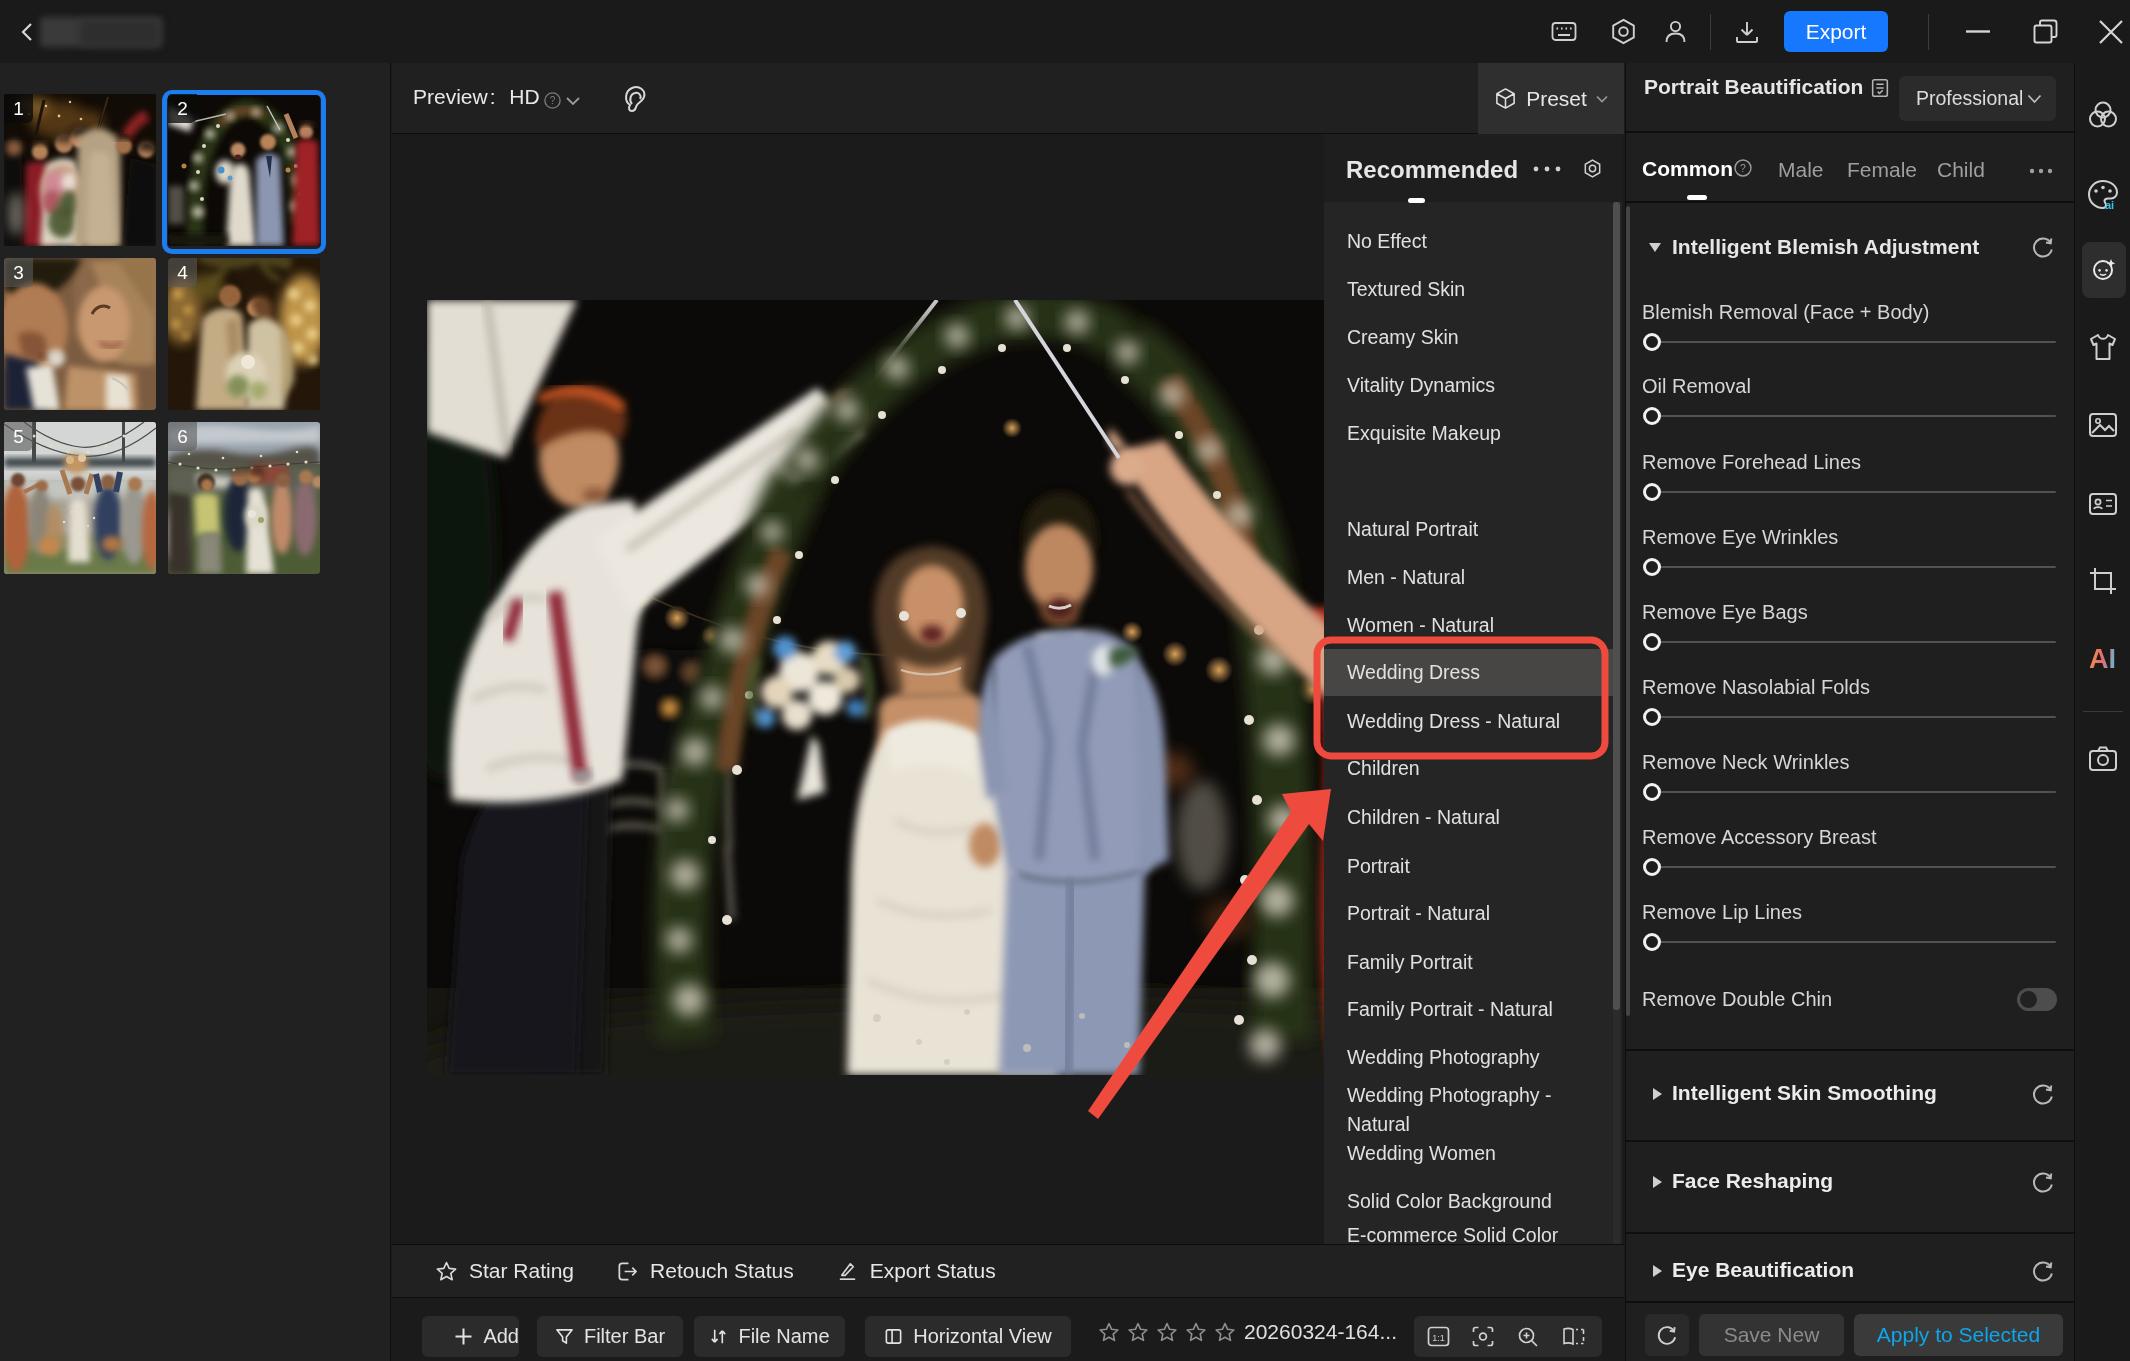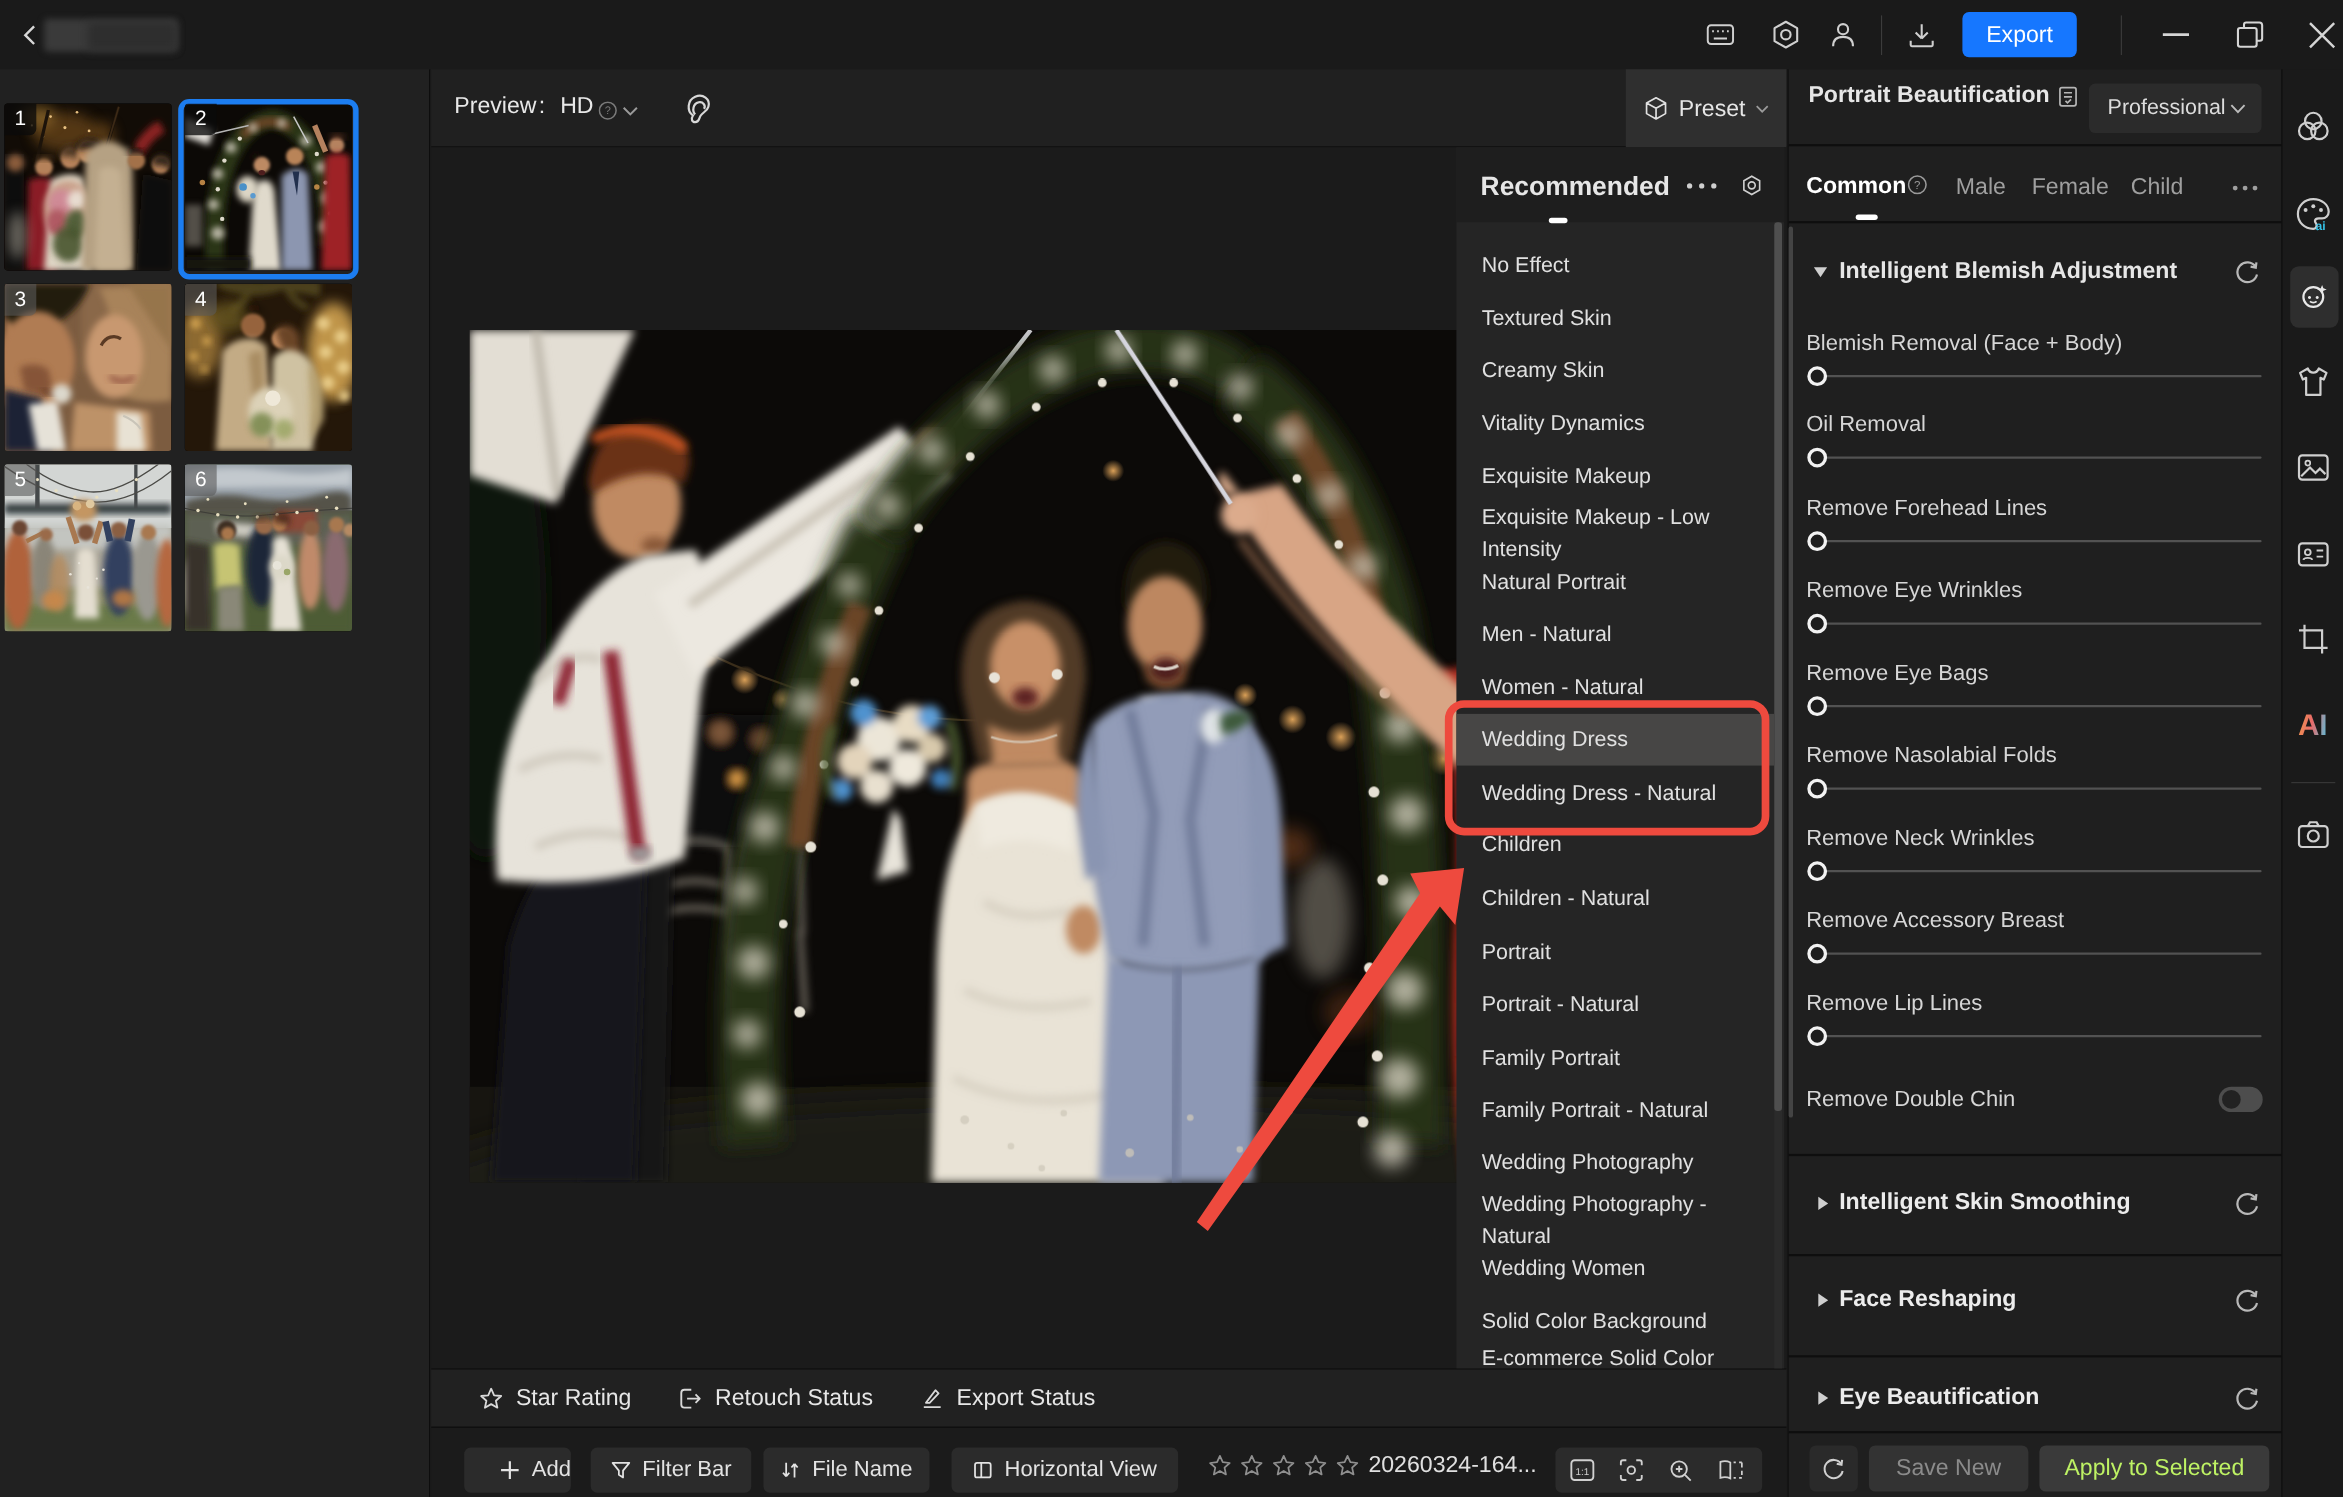--- a/index.html
+++ b/index.html
@@ -690,21 +690,20 @@
         <circle cx="12" cy="12" r="3.6" stroke="#cfcfcf" stroke-width="1.7" fill="none"></circle>
       </svg>
       <div class="abs" style="left:84px;top:64px;width:17px;height:5px;background:#fff;border-radius:2.5px;"></div>
     </div>
     <div id="ddlist">
       <div class="dditem" style="top:28px;">No Effect</div>
       <div class="dditem" style="top:76px;">Textured Skin</div>
       <div class="dditem" style="top:124px;">Creamy Skin</div>
       <div class="dditem" style="top:172px;">Vitality Dynamics</div>
       <div class="dditem" style="top:220px;">Exquisite Makeup</div>
-      <div class="dditem" style="top:254px;line-height:29px;">Exquisite Makeup - Low Intensity</div>
       <div class="dditem" style="top:316px;">Natural Portrait</div>
       <div class="dditem" style="top:364px;">Men - Natural</div>
       <div class="dditem" style="top:412px;">Women - Natural</div>
       <div class="abs" style="left:0px;top:447px;width:289px;height:47px;background:#474645;"></div>
       <div class="dditem" style="top:459px;">Wedding Dress</div>
       <div class="dditem" style="top:508px;">Wedding Dress - Natural</div>
       <div class="dditem" style="top:555px;">Children</div>
       <div class="dditem" style="top:604px;">Children - Natural</div>
       <div class="dditem" style="top:653px;">Portrait</div>
       <div class="dditem" style="top:700px;">Portrait - Natural</div>
@@ -824,21 +823,21 @@
     </svg>
     <div class="sep" style="top:1238px;"></div>
 
     <div class="abs" style="left:19px;top:1251px;width:44px;height:42px;background:#2a2a2a;border-radius:6px;">
       <svg class="abs" style="left:10px;top:9px" width="24" height="24" viewBox="0 0 26 26">
         <path d="M20.5 8.5 A9 9 0 1 0 21.8 15.5" stroke="#cfcfcf" stroke-width="2" fill="none"></path>
         <path d="M21.3 4.5 L20.7 9.3 L16 8.4" stroke="#cfcfcf" stroke-width="2" fill="none"></path>
       </svg>
     </div>
     <div class="abs" style="left:73px;top:1251px;width:145px;height:42px;background:#333;border-radius:6px;color:#8b8b8b;font-size:21px;display:flex;align-items:center;justify-content:center;">Save New</div>
-    <div class="abs" style="left:228px;top:1251px;width:209px;height:42px;background:#3a3a3a;border-radius:6px;color:#bef264;font-size:21px;display:flex;align-items:center;justify-content:center;">Apply to Selected</div>
+    <div class="abs" style="left:228px;top:1251px;width:209px;height:42px;background:#3a3a3a;border-radius:6px;color:#0ea5e9;font-size:21px;display:flex;align-items:center;justify-content:center;">Apply to Selected</div>
   </div>
 
   <div class="abs" id="rtoolbar">
 
     <svg class="ricon" style="top:35px" width="34" height="34" viewBox="0 0 34 34">
       <circle cx="17" cy="12" r="7.5" stroke="#cfcfcf" stroke-width="2" fill="none"></circle>
       <circle cx="11.5" cy="21" r="7.5" stroke="#cfcfcf" stroke-width="2" fill="none"></circle>
       <circle cx="22.5" cy="21" r="7.5" stroke="#cfcfcf" stroke-width="2" fill="none"></circle>
     </svg>
 

